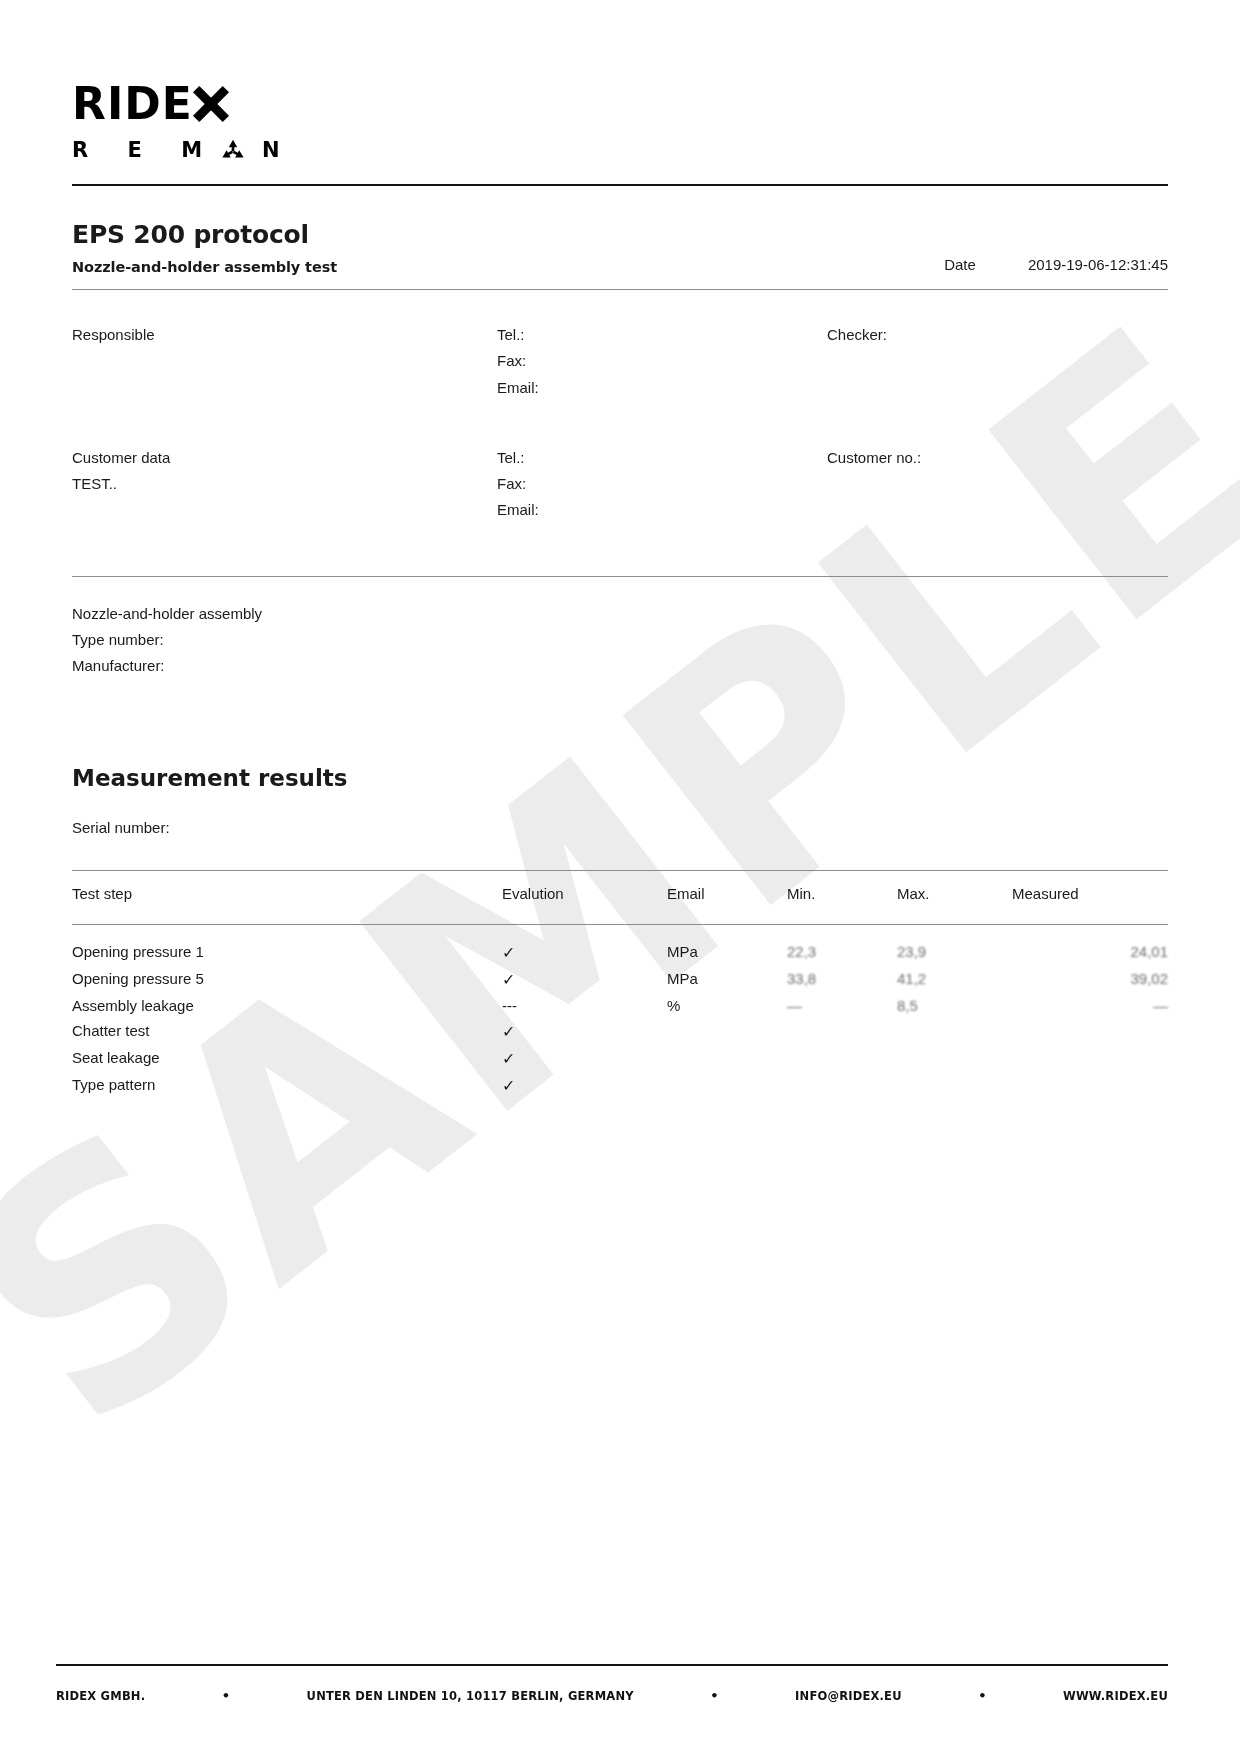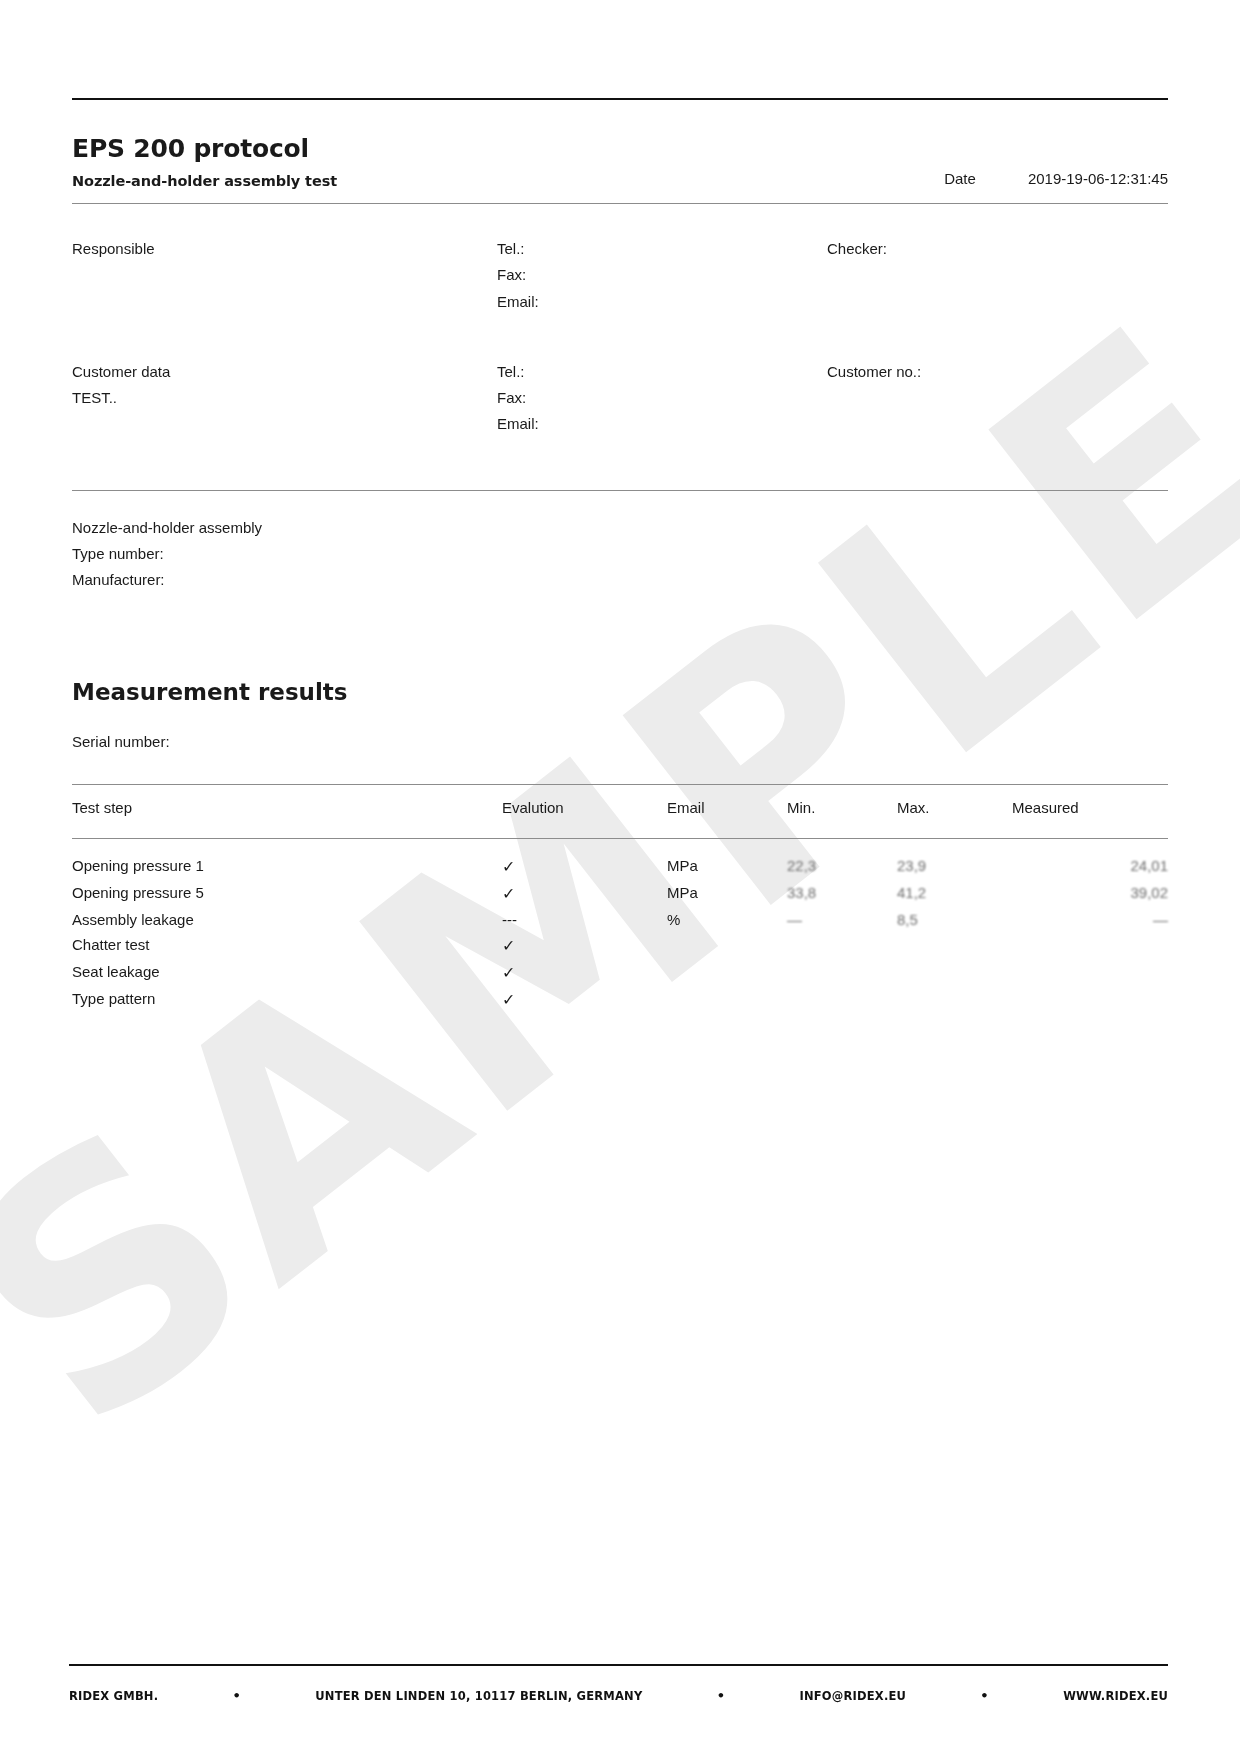--- a/index.html
+++ b/index.html
@@ -210,21 +210,21 @@
   th.col-meas   { text-align: right; }
   .check { font-size: 16px; }
   .blur {
     color: #6e6e6e;
     filter: blur(1.1px);
   }
 
   
   .footer {
     position: absolute;
-    left: 69px;
+    left: 56px;
     right: 72px;
     bottom: 52px;
   }
   .footer-rule {
     border-top: 2px solid #111;
   }
   .footer-inner {
     display: flex;
     align-items: center;
     justify-content: space-between;
@@ -240,20 +240,37 @@
 </head>
 <body>
 
 <div class="watermark">
   <span>SAMPLE</span>
 </div>
 
 <div class="page">
 
   <div class="header">
+    <div class="logo-block">
+      <div class="logo-ridex">
+        <span>RIDE</span>
+          <span class="x-mark"></span>
+      </div>
+      <div class="logo-reman">
+        <span>R E M</span>
+        <span class="recycle">
+          <svg viewBox="0 0 26 24" width="26" height="24" aria-hidden="true">
+            <path d="M13 1.8 L17.2 9.2 L14.3 9.2 L14.3 13.4 L11.7 13.4 L11.7 9.2 L8.8 9.2 Z" fill="#000"></path>
+            <path d="M2.4 19.6 L6.6 12.2 L8.0 14.7 L11.7 12.6 L13.0 14.9 L9.3 17.0 L10.7 19.5 Z" fill="#000"></path>
+            <path d="M23.6 19.6 L15.1 19.6 L16.5 17.1 L12.8 15.0 L14.1 12.7 L17.8 14.8 L19.2 12.3 Z" fill="#000"></path>
+          </svg>
+        </span>
+        <span>N</span>
+      </div>
+    </div>
     <div class="rule-top"></div>
   </div>
 
   <div class="title-block">
     <h1 class="doc-title">EPS 200 protocol</h1>
     <div class="doc-subtitle">Nozzle-and-holder assembly test</div>
     <div class="date-row">
       <span>Date</span>
       <span>2019-19-06-12:31:45</span>
     </div>

